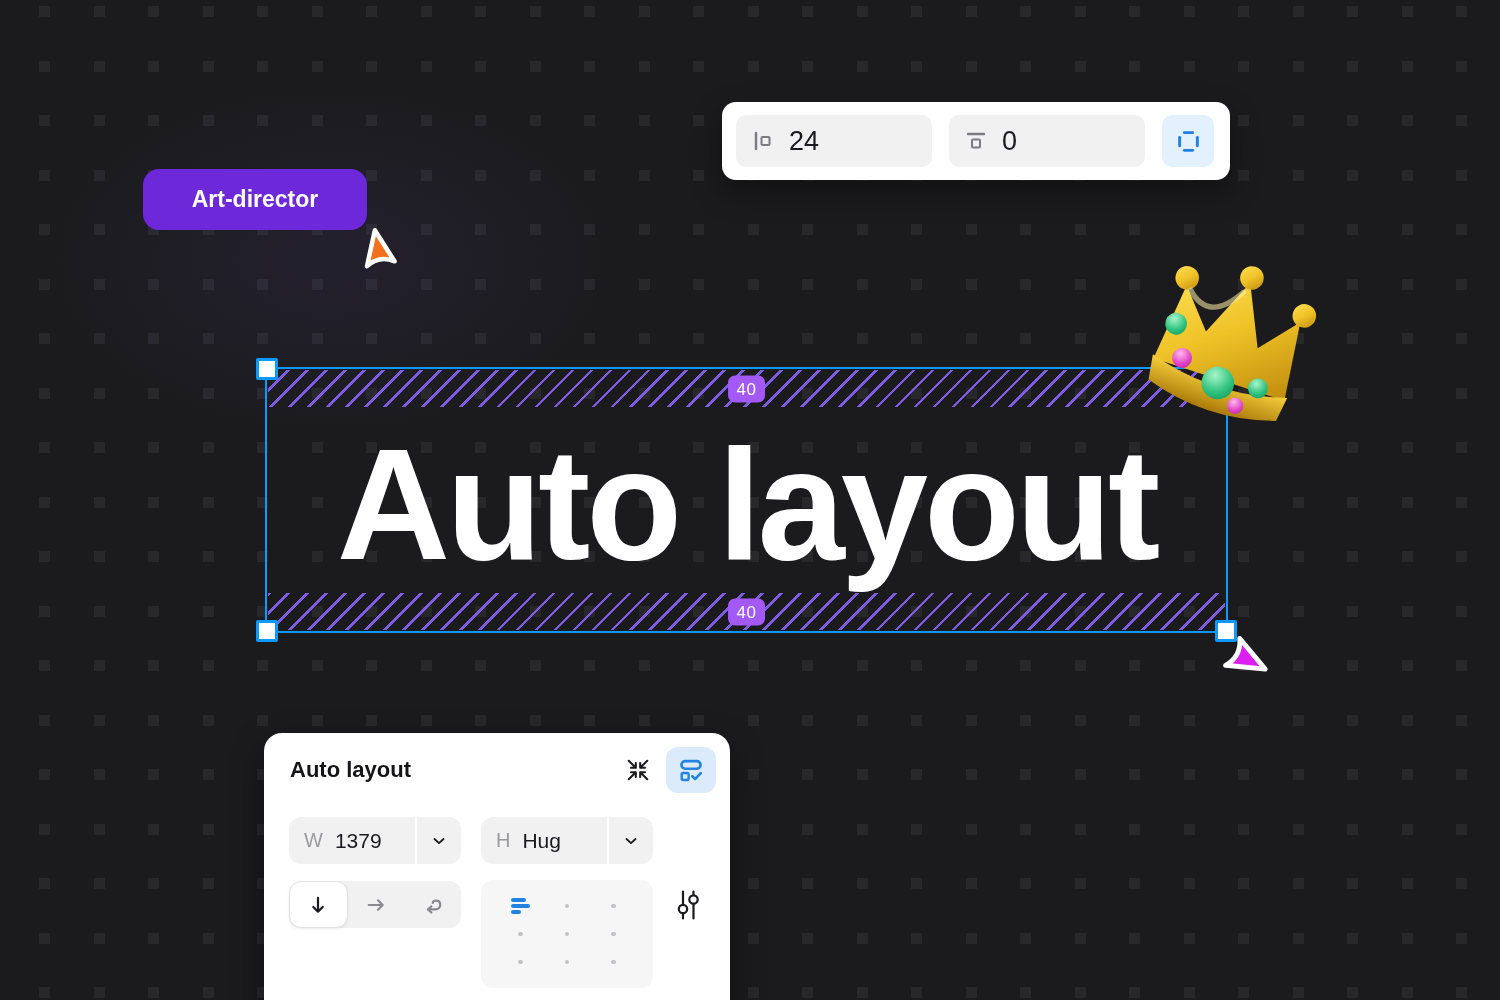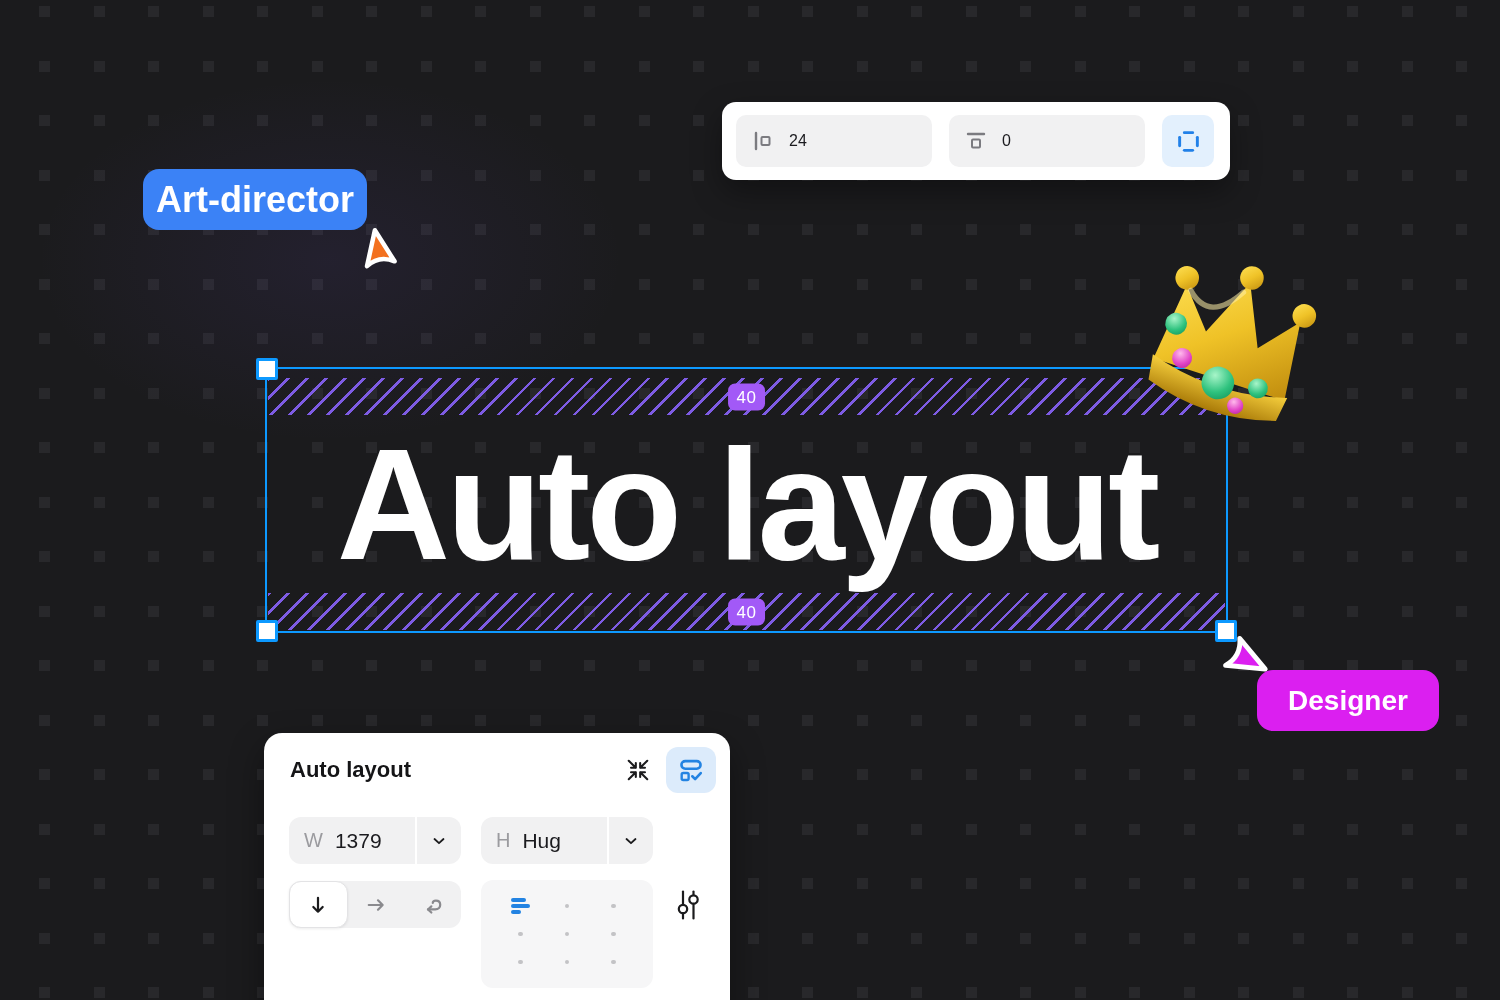--- a/index.html
+++ b/index.html
@@ -23,21 +23,20 @@
   }
 
   
   .frame{
     position:absolute;left:265px;top:367px;width:963px;height:266px;
     border:2.5px solid #0d99ff;box-sizing:border-box;z-index:2;
   }
   .hatch{
     position:absolute;left:1px;right:1px;height:37px;
     background:repeating-linear-gradient(135deg,rgba(131,95,238,0.95) 0 2.6px,rgba(131,95,238,0) 2.6px 13.4px);
-    margin-top:8px;
   }
   .hatch.top{top:1px;}
   .hatch.bottom{bottom:1px;}
   .pad-badge{
     position:absolute;left:50%;top:50%;transform:translate(-50%,-50%);
     background:#a259f7;color:#fff;font-size:17px;line-height:1;
     padding:5px 9px;border-radius:7px;letter-spacing:0.5px;
   }
   .headline{
     position:absolute;inset:0;display:flex;align-items:center;justify-content:center;
@@ -56,32 +55,32 @@
   
   .toolbar{
     position:absolute;left:722px;top:102px;width:508px;height:78px;box-sizing:border-box;
     background:#fff;border-radius:14px;display:flex;align-items:center;gap:17px;
     padding:0 14px;z-index:4;box-shadow:0 12px 30px rgba(0,0,0,0.35);
   }
   .tb-input{
     width:196px;height:52px;background:#f1f1f2;border-radius:10px;
     display:flex;align-items:center;gap:15px;padding-left:16px;box-sizing:border-box;
   }
-  .tb-input .val{font-size:16px;color:#1b1b1f;}
+  .tb-input .val{font-size:27px;color:#1b1b1f;}
   .tb-btn{
     width:52px;height:52px;background:#e3f0fd;border-radius:10px;border:none;
     display:flex;align-items:center;justify-content:center;cursor:pointer;padding:0;
   }
 
   
   .tag{
     position:absolute;color:#fff;font-weight:700;z-index:6;
     display:flex;align-items:center;justify-content:center;white-space:nowrap;
   }
-  .tag.art{left:143px;top:169px;width:224px;height:61px;background:#3b82f6;border-radius:16px;font-size:36px;}
+  .tag.art{left:143px;top:169px;width:224px;height:61px;background:#6d28d9;border-radius:16px;font-size:23px;}
   .tag.designer{left:1257px;top:670px;width:182px;height:61px;background:#db1ff0;border-radius:16px;font-size:28px;}
   .cursor{position:absolute;z-index:6;}
   .cursor.art{left:354px;top:224px;}
   .cursor.designer{left:1222px;top:634px;}
 
   
   .crown{position:absolute;left:1138px;top:258px;z-index:5;}
 
   
   .panel{
@@ -239,23 +238,20 @@
       <circle cx="18" cy="46" r="6" fill="url(#gemGreen)"></circle>
       <path d="M20 26 Q35 40 48 18" stroke="#fff1a8" stroke-width="3" fill="none" stroke-linecap="round" opacity="0.55"></path>
     </g>
   </svg>
 
   <svg class="cursor designer" width="52" height="52" viewBox="0 0 48 48">
     <g transform="rotate(118 24 24)">
       <path d="M24 6 L38 40 Q24 31 10 40 Z" fill="#db1ff0" stroke="#fff" stroke-width="4.5" stroke-linejoin="round"></path>
     </g>
   </svg>
-  <div class="tag designer">
-    <span>Designer</span>
-  </div>
 
   <div class="panel">
     <h2 class="panel-title">Auto layout</h2>
 
     <button class="panel-collapse">
       <svg width="24" height="24" viewBox="0 0 22 22">
         <g stroke="#1b1b1d" stroke-width="1.9" fill="none" stroke-linecap="round" stroke-linejoin="round">
           <path d="M2.5 2.5 L9 9 M9 4.6 L9 9 L4.6 9"></path>
           <path d="M19.5 2.5 L13 9 M13 4.6 L13 9 L17.4 9"></path>
           <path d="M2.5 19.5 L9 13 M4.6 13 L9 13 L9 17.4"></path>

